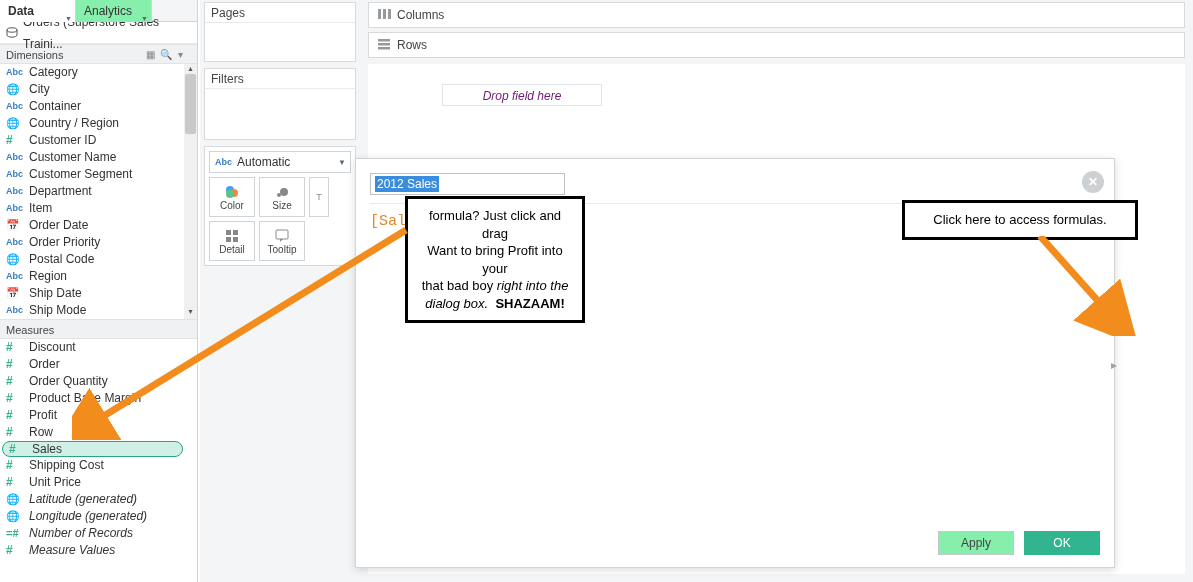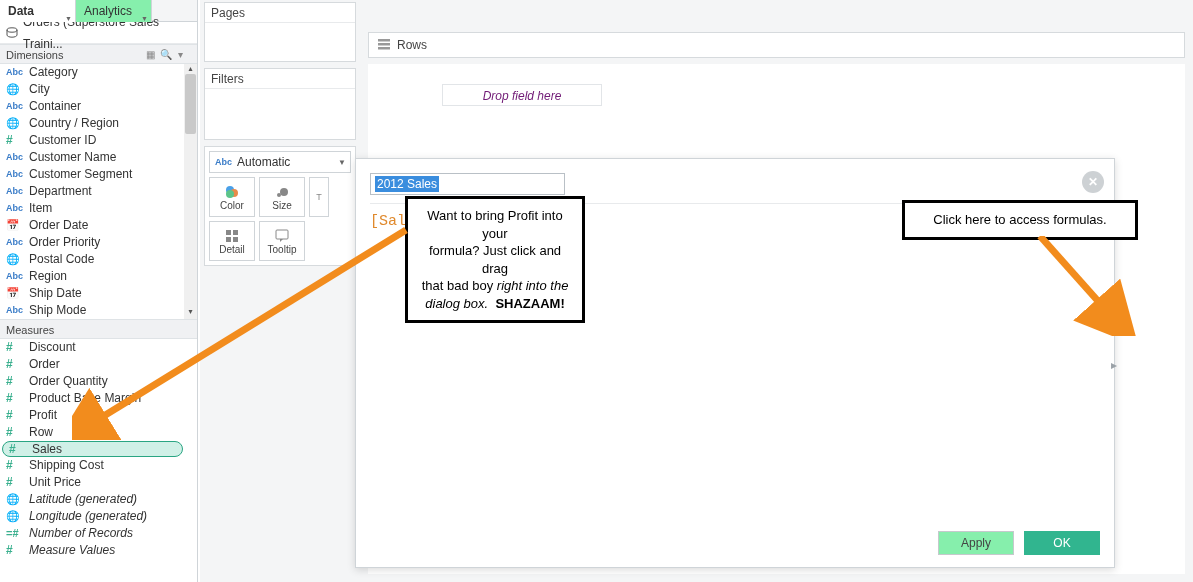--- a/index.html
+++ b/index.html
@@ -486,20 +486,30 @@
               </svg>
           </span>
           <span>Tooltip</span>
         </div>
       </div>
     </div>
   </div>
 </div>
 
 <div class="right-pane">
+  <div class="colrow-bar columns">
+    <span class="colrow-icon">
+      <svg width="14" height="12">
+          <rect x="1" y="1" width="3" height="10" fill="#999"></rect>
+          <rect x="6" y="1" width="3" height="10" fill="#999"></rect>
+          <rect x="11" y="1" width="3" height="10" fill="#999"></rect>
+        </svg>
+    </span>
+    <span>Columns</span>
+  </div>
   <div class="colrow-bar rows">
     <span class="colrow-icon">
       <svg width="14" height="12">
           <rect x="1" y="1" width="12" height="2.5" fill="#999"></rect>
           <rect x="1" y="5" width="12" height="2.5" fill="#999"></rect>
           <rect x="1" y="9" width="12" height="2.5" fill="#999"></rect>
         </svg>
     </span>
     <span>Rows</span>
   </div>
@@ -526,22 +536,22 @@
     <div class="btn btn-apply">
       <span>Apply</span>
     </div>
     <div class="btn btn-ok">
       <span>OK</span>
     </div>
   </div>
 </div>
 
 <div class="anno-box anno1">
+  <div>formula?  Just click and drag</div>
   <div>Want to bring Profit into your</div>
-  <div>formula?  Just click and drag</div>
   <div>
     <span>that bad boy </span><i>right into the</i>
   </div>
   <div>
     <i>dialog box.</i>&nbsp;&nbsp;<b>SHAZAAM!</b>
   </div>
 </div>
 <div class="anno-box anno2">
   <span>Click here to access formulas.</span>
 </div>

